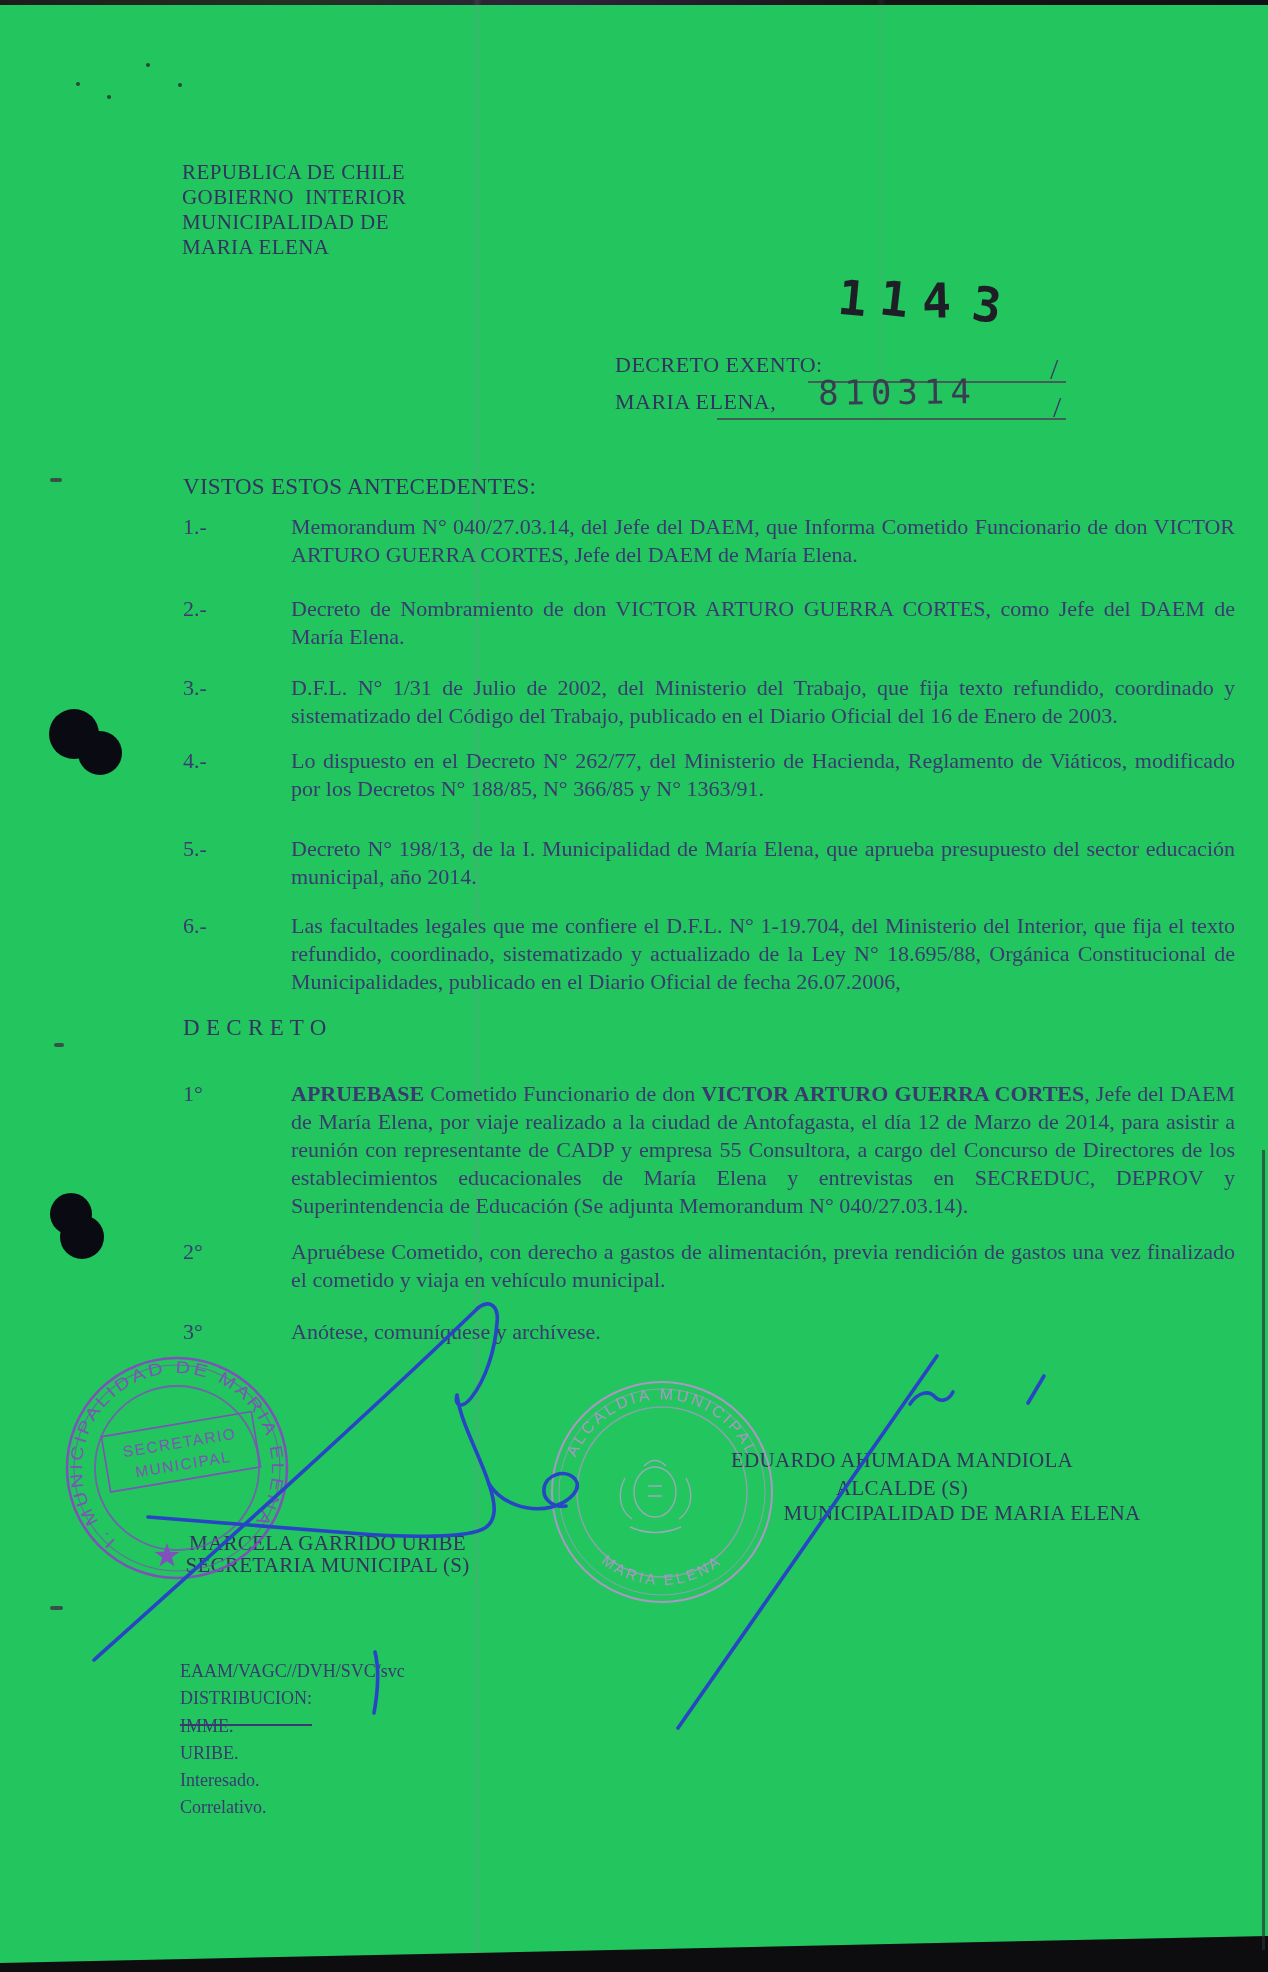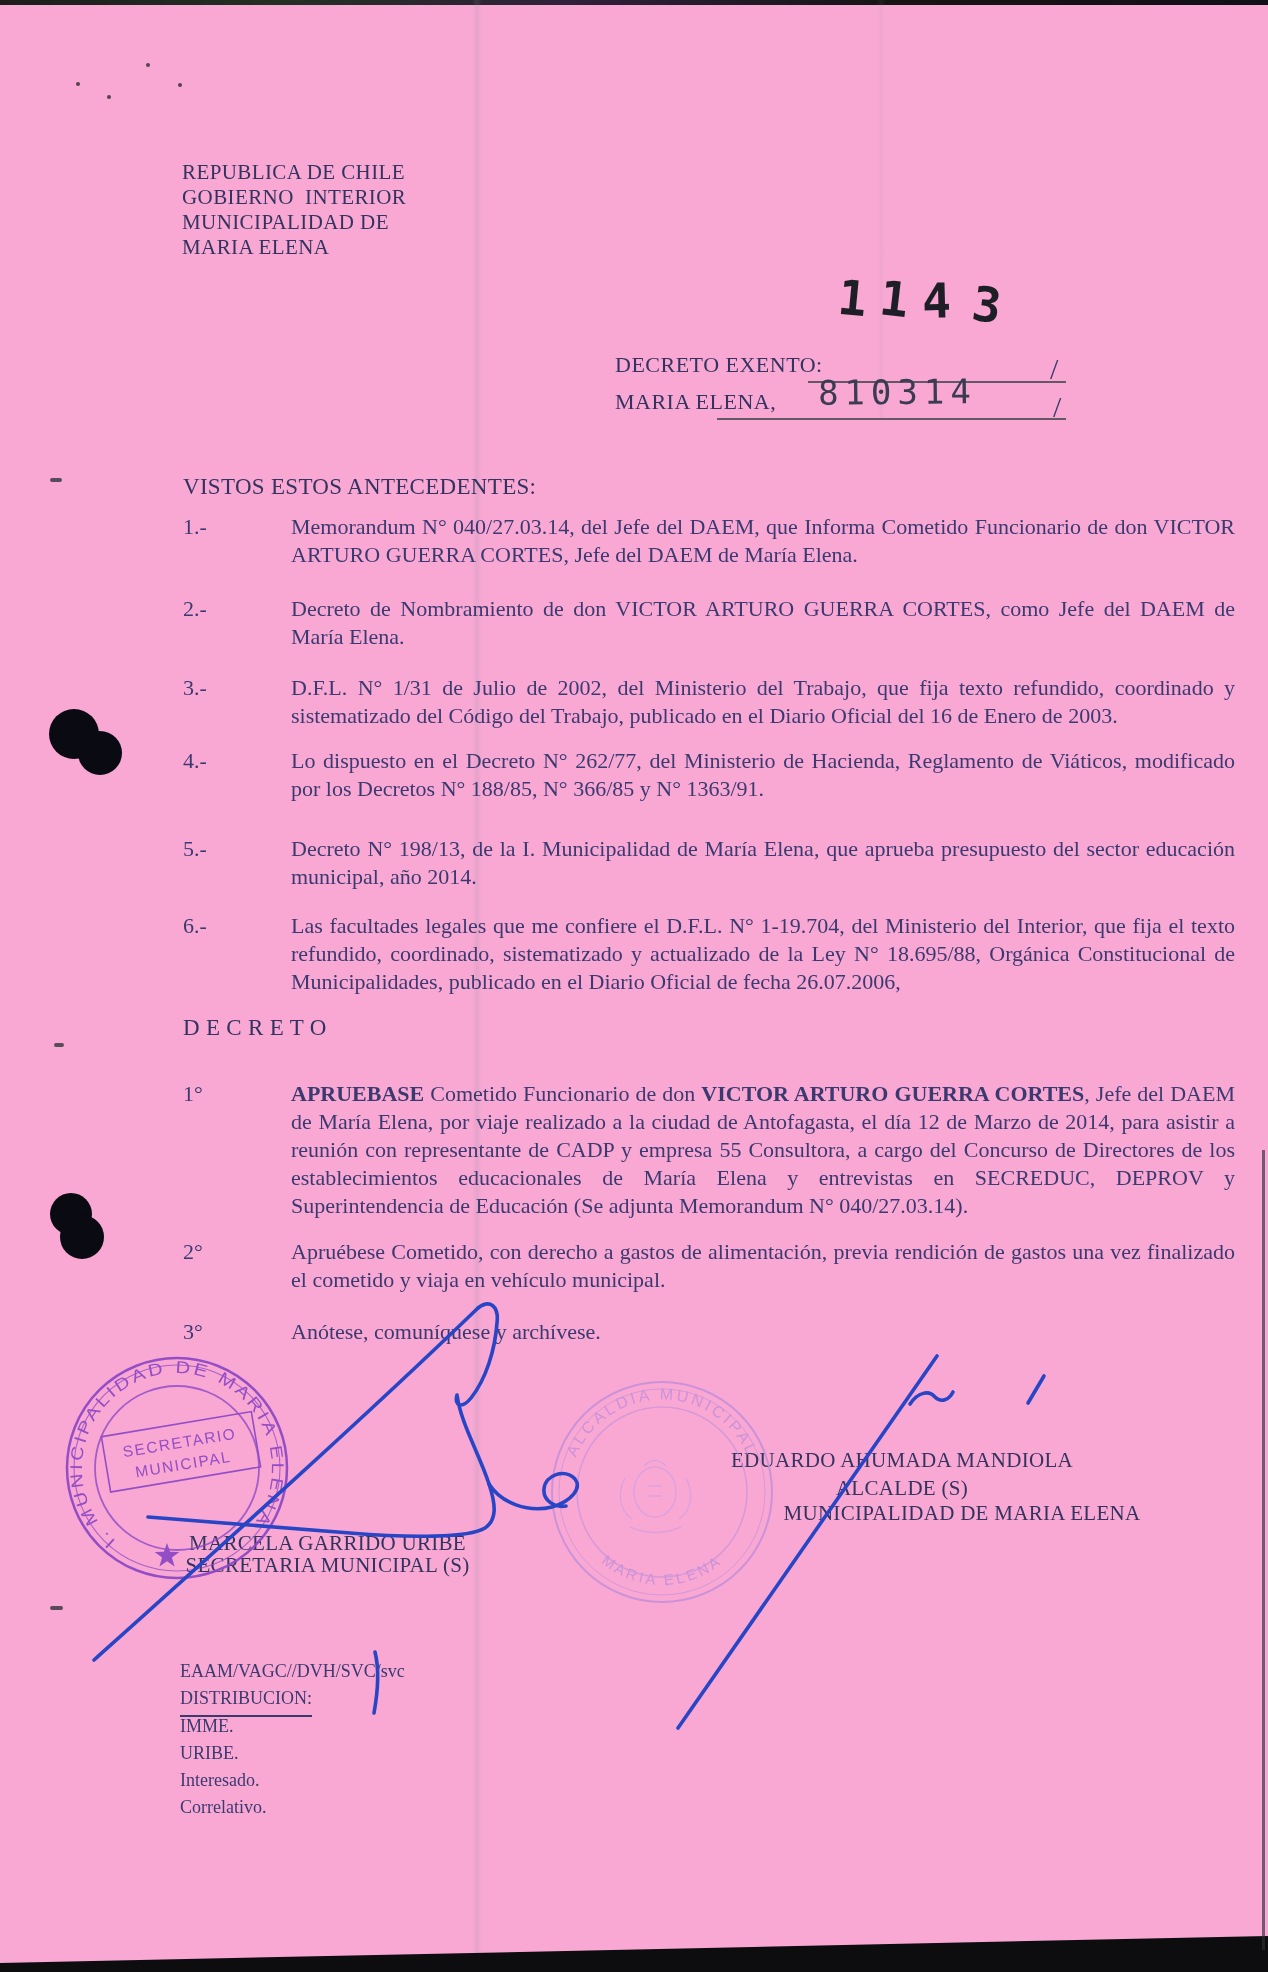--- a/index.html
+++ b/index.html
@@ -1,18 +1,18 @@
 <!DOCTYPE html>
 <html><head>
 <meta charset="utf-8">
 <style>
   html,body{margin:0;padding:0;background:#e8e8e8;}
   .page{
     position:relative;width:1268px;height:1972px;margin:0 auto;
-    background:#f9a8d4;overflow:hidden;
+    background:#22c55e;overflow:hidden;
     font-family:"Liberation Serif","DejaVu Serif",serif;
     color:#3a3a70;
   }
   
   .edge-top{position:absolute;left:0;top:0;width:1268px;height:5px;
     background:linear-gradient(90deg,#1c1c1c 0%,#233023 22%,#30203a 45%,#151515 70%,#101018 100%);}
   .edge-bottom{position:absolute;left:0;top:0;width:1268px;height:1972px;
     background:#0d0d10;clip-path:polygon(0 1963px,1268px 1936px,1268px 1972px,0 1972px);}
   .edge-right{position:absolute;left:1262px;top:1150px;width:3px;height:800px;
     background:rgba(45,45,55,.65);}
@@ -37,21 +37,21 @@
     font-size:34px;letter-spacing:6px;color:#3b3b52;transform:rotate(-.6deg);}
   .lbl{position:absolute;font-size:22px;color:#33335f;letter-spacing:.5px;text-align:center;}
   .hline{position:absolute;height:2px;background:#4a4a55;opacity:.85;}
   .slash{position:absolute;font-size:30px;color:#3b3b66;}
   .heading{position:absolute;left:183px;font-size:23px;color:#33335f;letter-spacing:.3px;}
   .vitem{position:absolute;left:183px;width:1018px;font-size:22px;line-height:28px;}
   .vitem .num{position:absolute;left:0;top:0;}
   .vitem .txt{margin-left:108px;width:944px;text-align:justify;}
   .sigblock{position:absolute;font-size:21px;letter-spacing:.3px;color:#33335f;text-align:center;}
   .footer-line{position:absolute;left:180px;font-size:18px;color:#3a3a70;}
-  .u{border-bottom:2px solid #3a3a70;padding-bottom:7px;}
+  .u{border-bottom:2px solid #3a3a70;padding-bottom:16px;}
   
   svg.overlay{position:absolute;left:0;top:0;pointer-events:none;}
   .stamp1-text{font-family:"Liberation Sans",sans-serif;font-size:17px;letter-spacing:2.5px;fill:#8a45c4;}
   .stamp1-box-text{font-family:"Liberation Sans",sans-serif;font-size:15.5px;letter-spacing:1.5px;fill:#8a45c4;text-anchor:middle;}
   .stamp2-text{font-family:"Liberation Sans",sans-serif;font-size:16px;letter-spacing:3px;fill:#c48fd9;}
 </style>
 </head>
 <body>
 
 <div class="page">

